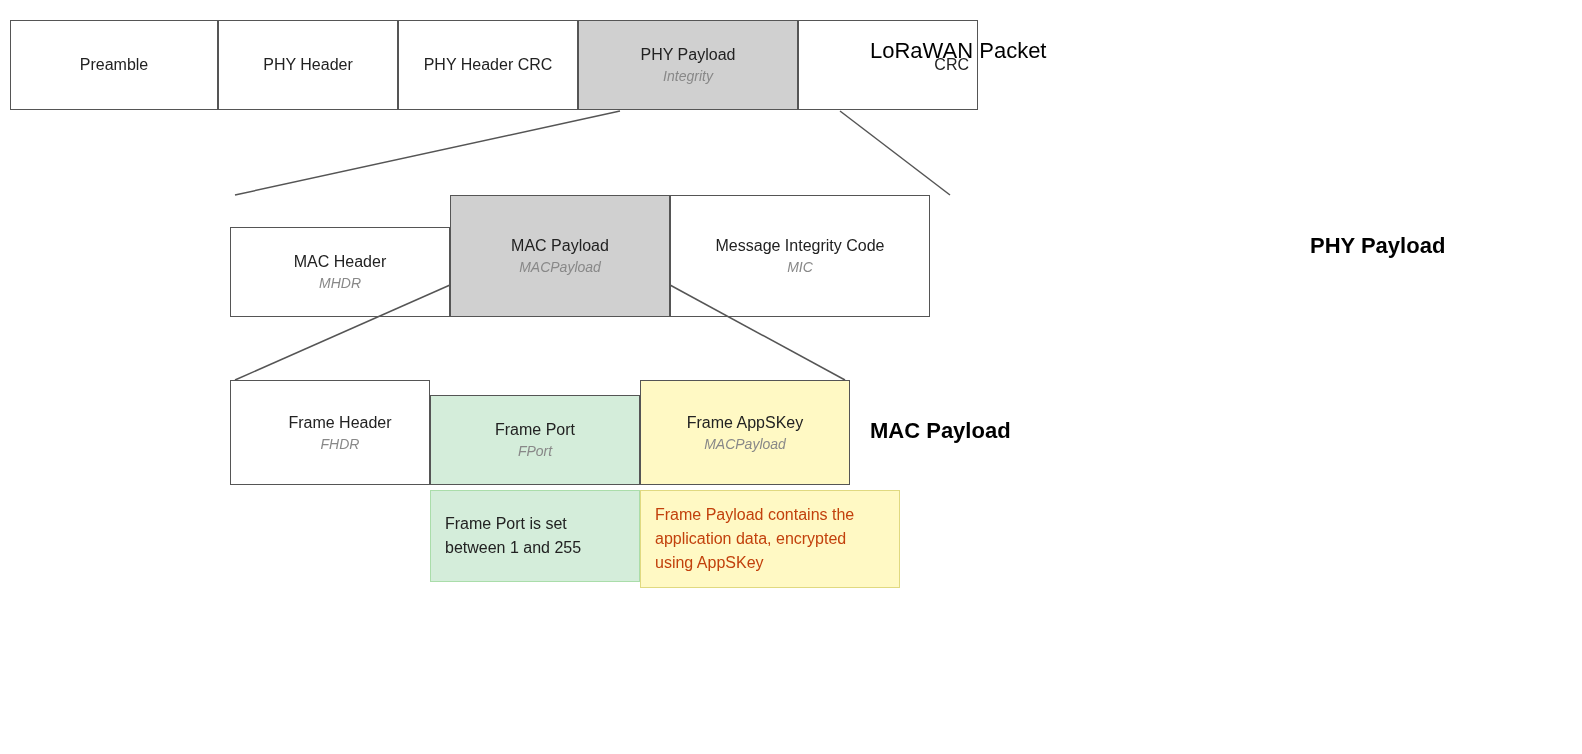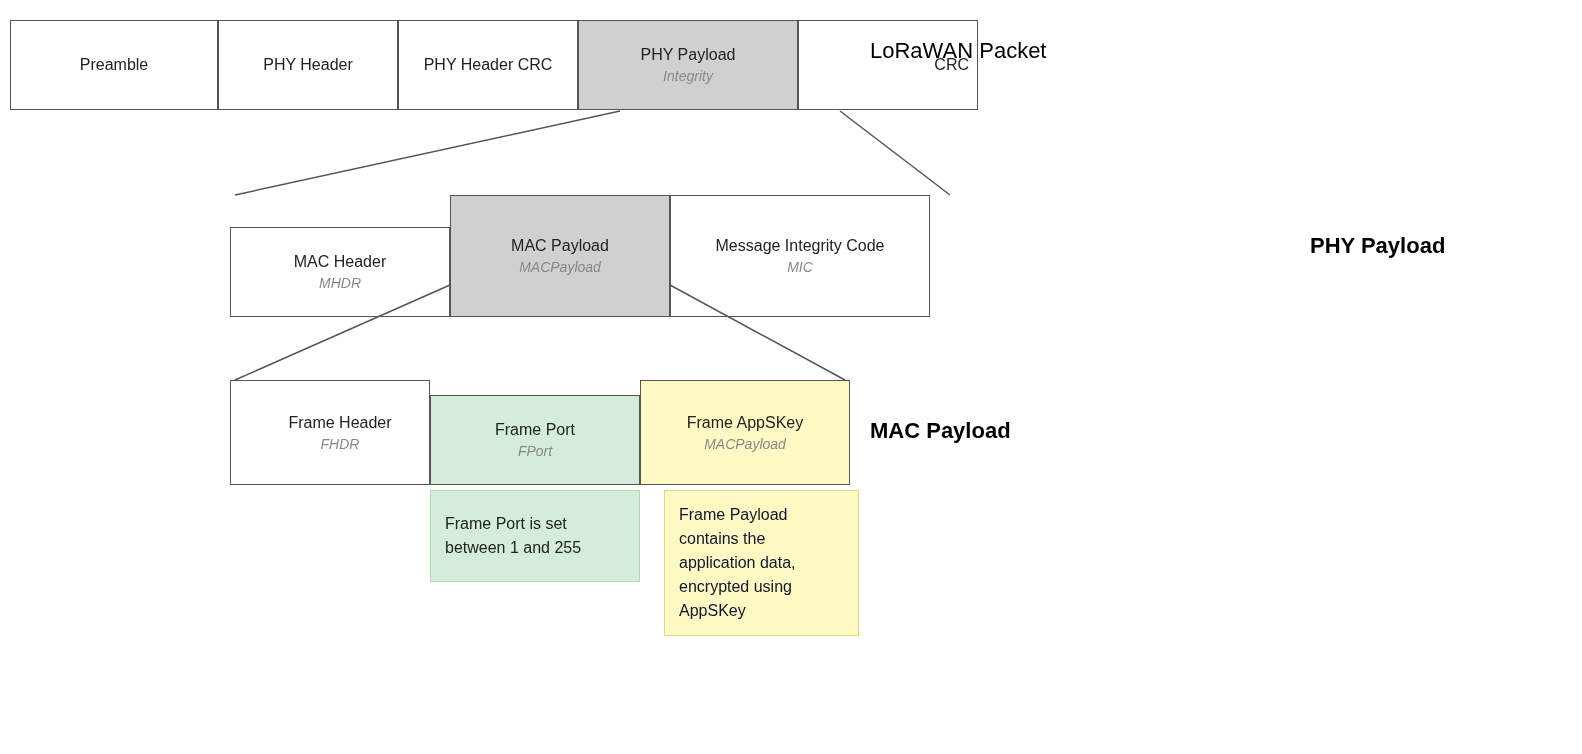--- a/index.html
+++ b/index.html
@@ -122,28 +122,27 @@
       border: 1.5px solid #aaddaa;
       padding: 21px 14px;
       font-size: 16px;
       color: #222;
       line-height: 1.5;
     }
     .annotation-yellow {
       position: absolute;
       top: 490px;
       left: 640px;
-      width: 195px;
+      width: 260px;
       background: #fff9c4;
       border: 1.5px solid #e0d980;
       padding: 12px 14px;
       font-size: 16px;
-      color: #0f172a;
+      color: #c2410c;
       line-height: 1.5;
-      margin-left: 24px;
     }
 
     
     .connector-svg {
       position: absolute;
       top: 0;
       left: 0;
       width: 1582px;
       height: 754px;
       pointer-events: none;

